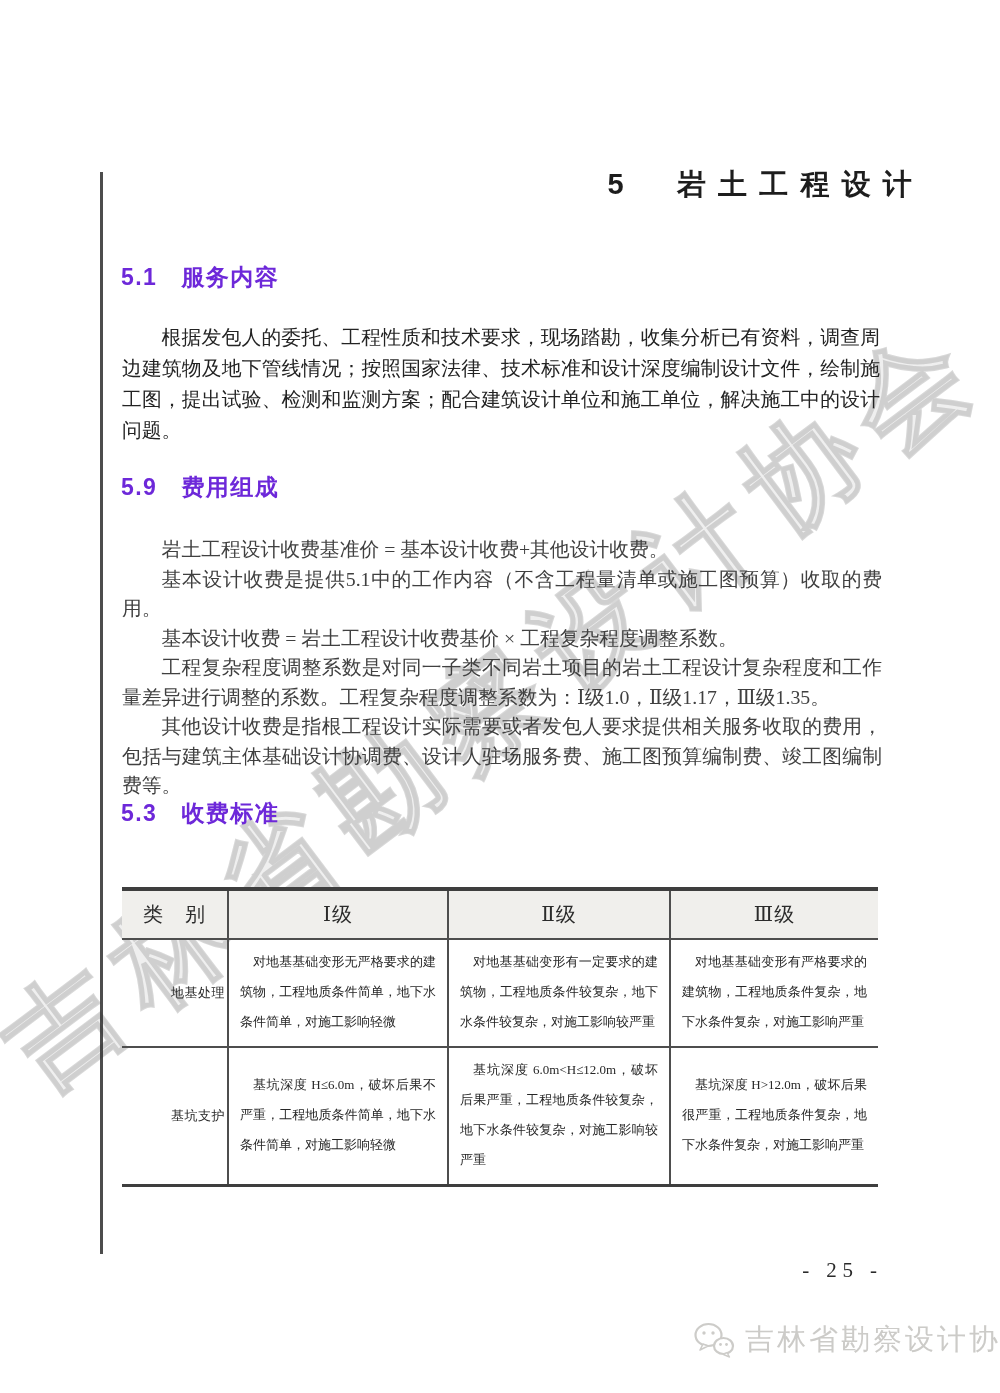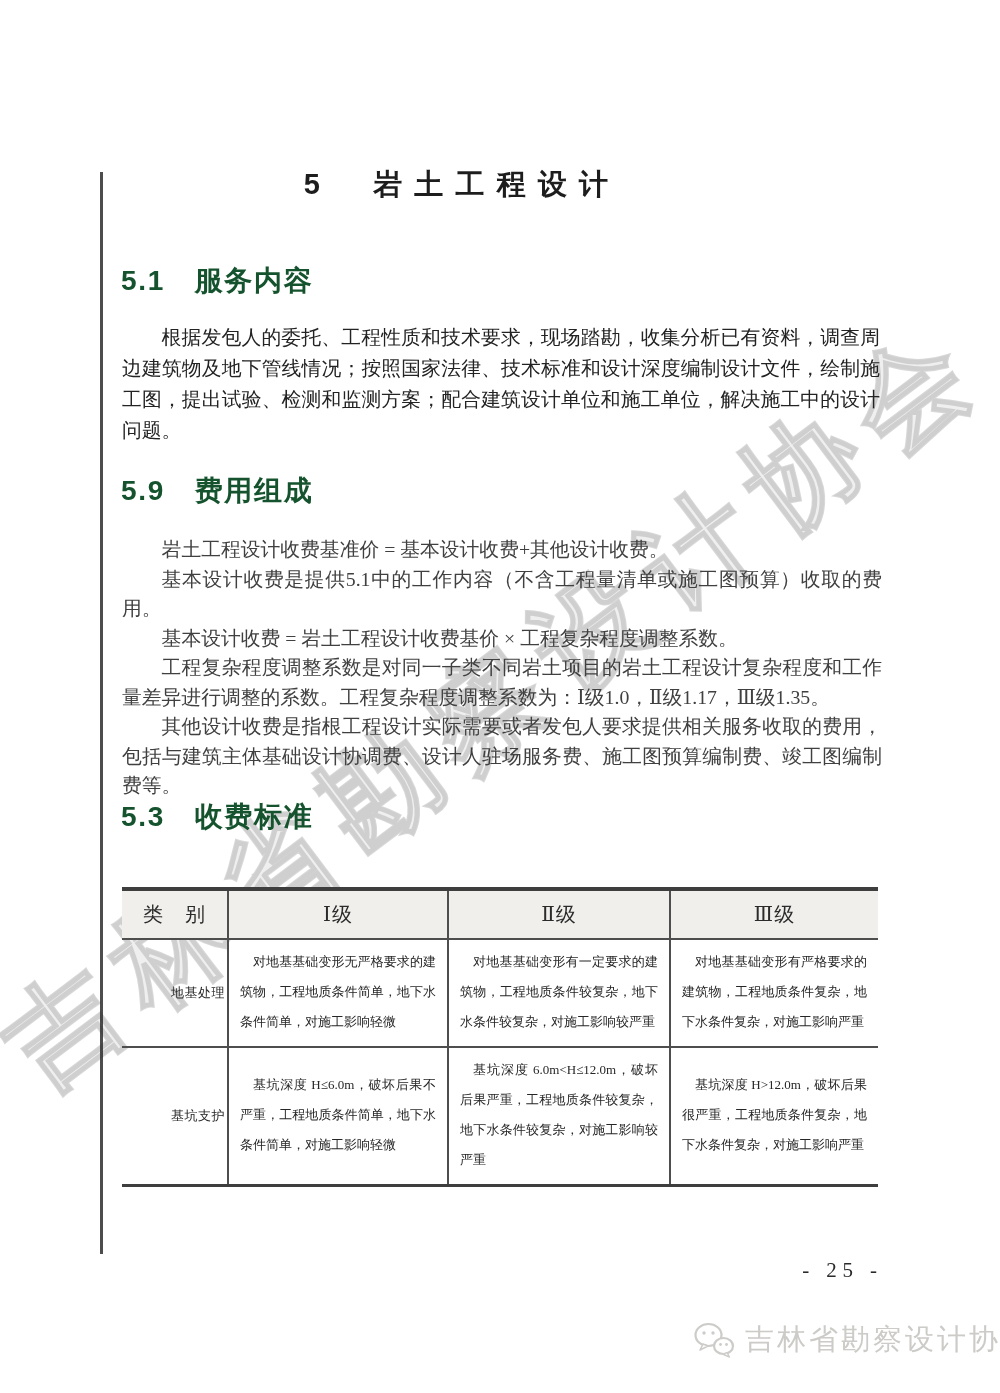--- a/index.html
+++ b/index.html
@@ -14,28 +14,28 @@
   .watermark{
     position:absolute;left:495px;top:705px;white-space:nowrap;z-index:0;
     transform:translate(-50%,-50%) rotate(-37deg);
     font-family:"Liberation Serif","DejaVu Serif",serif;font-weight:bold;
     font-size:112px;letter-spacing:.18em;
     color:rgba(195,195,195,0.26);
     -webkit-text-stroke:2px rgba(168,168,168,0.45);
     pointer-events:none;
   }
   .doc-title{
-    position:absolute;top:165px;left:0;width:924px;margin:0;text-align:center;
+    position:absolute;top:165px;left:0;width:924px;margin:0;text-align:right;
     font-family:"Liberation Sans","DejaVu Sans",sans-serif;
     font-size:29px;font-weight:bold;letter-spacing:.42em;color:#1d1d1d;z-index:1;
   }
   .sec-heading{
     position:absolute;left:121px;margin:0;z-index:1;
     font-family:"Liberation Sans","DejaVu Sans",sans-serif;
-    font-size:28px;font-weight:bold;color:#14532d;letter-spacing:.06em;
+    font-size:23px;font-weight:bold;color:#6d28d9;letter-spacing:.06em;
   }
   .h51{top:262px;} .h52{top:472px;} .h53{top:798px;text-align:right;}
   .body-text{
     position:absolute;left:122px;width:758px;margin:0;z-index:1;
     font-size:19.8px;text-align:justify;text-justify:inter-character;color:#232323;
   }
   .p51{top:322px;line-height:31px;text-indent:2em;}
   .block52{position:absolute;left:122px;top:535px;width:760px;z-index:1;}
   .block52 p{margin:0;font-size:19.8px;line-height:29.5px;text-indent:2em;text-align:justify;text-justify:inter-character;color:#404040;}
   .table-caption-row{position:absolute;left:122px;top:856px;width:756px;height:30px;z-index:1;}

